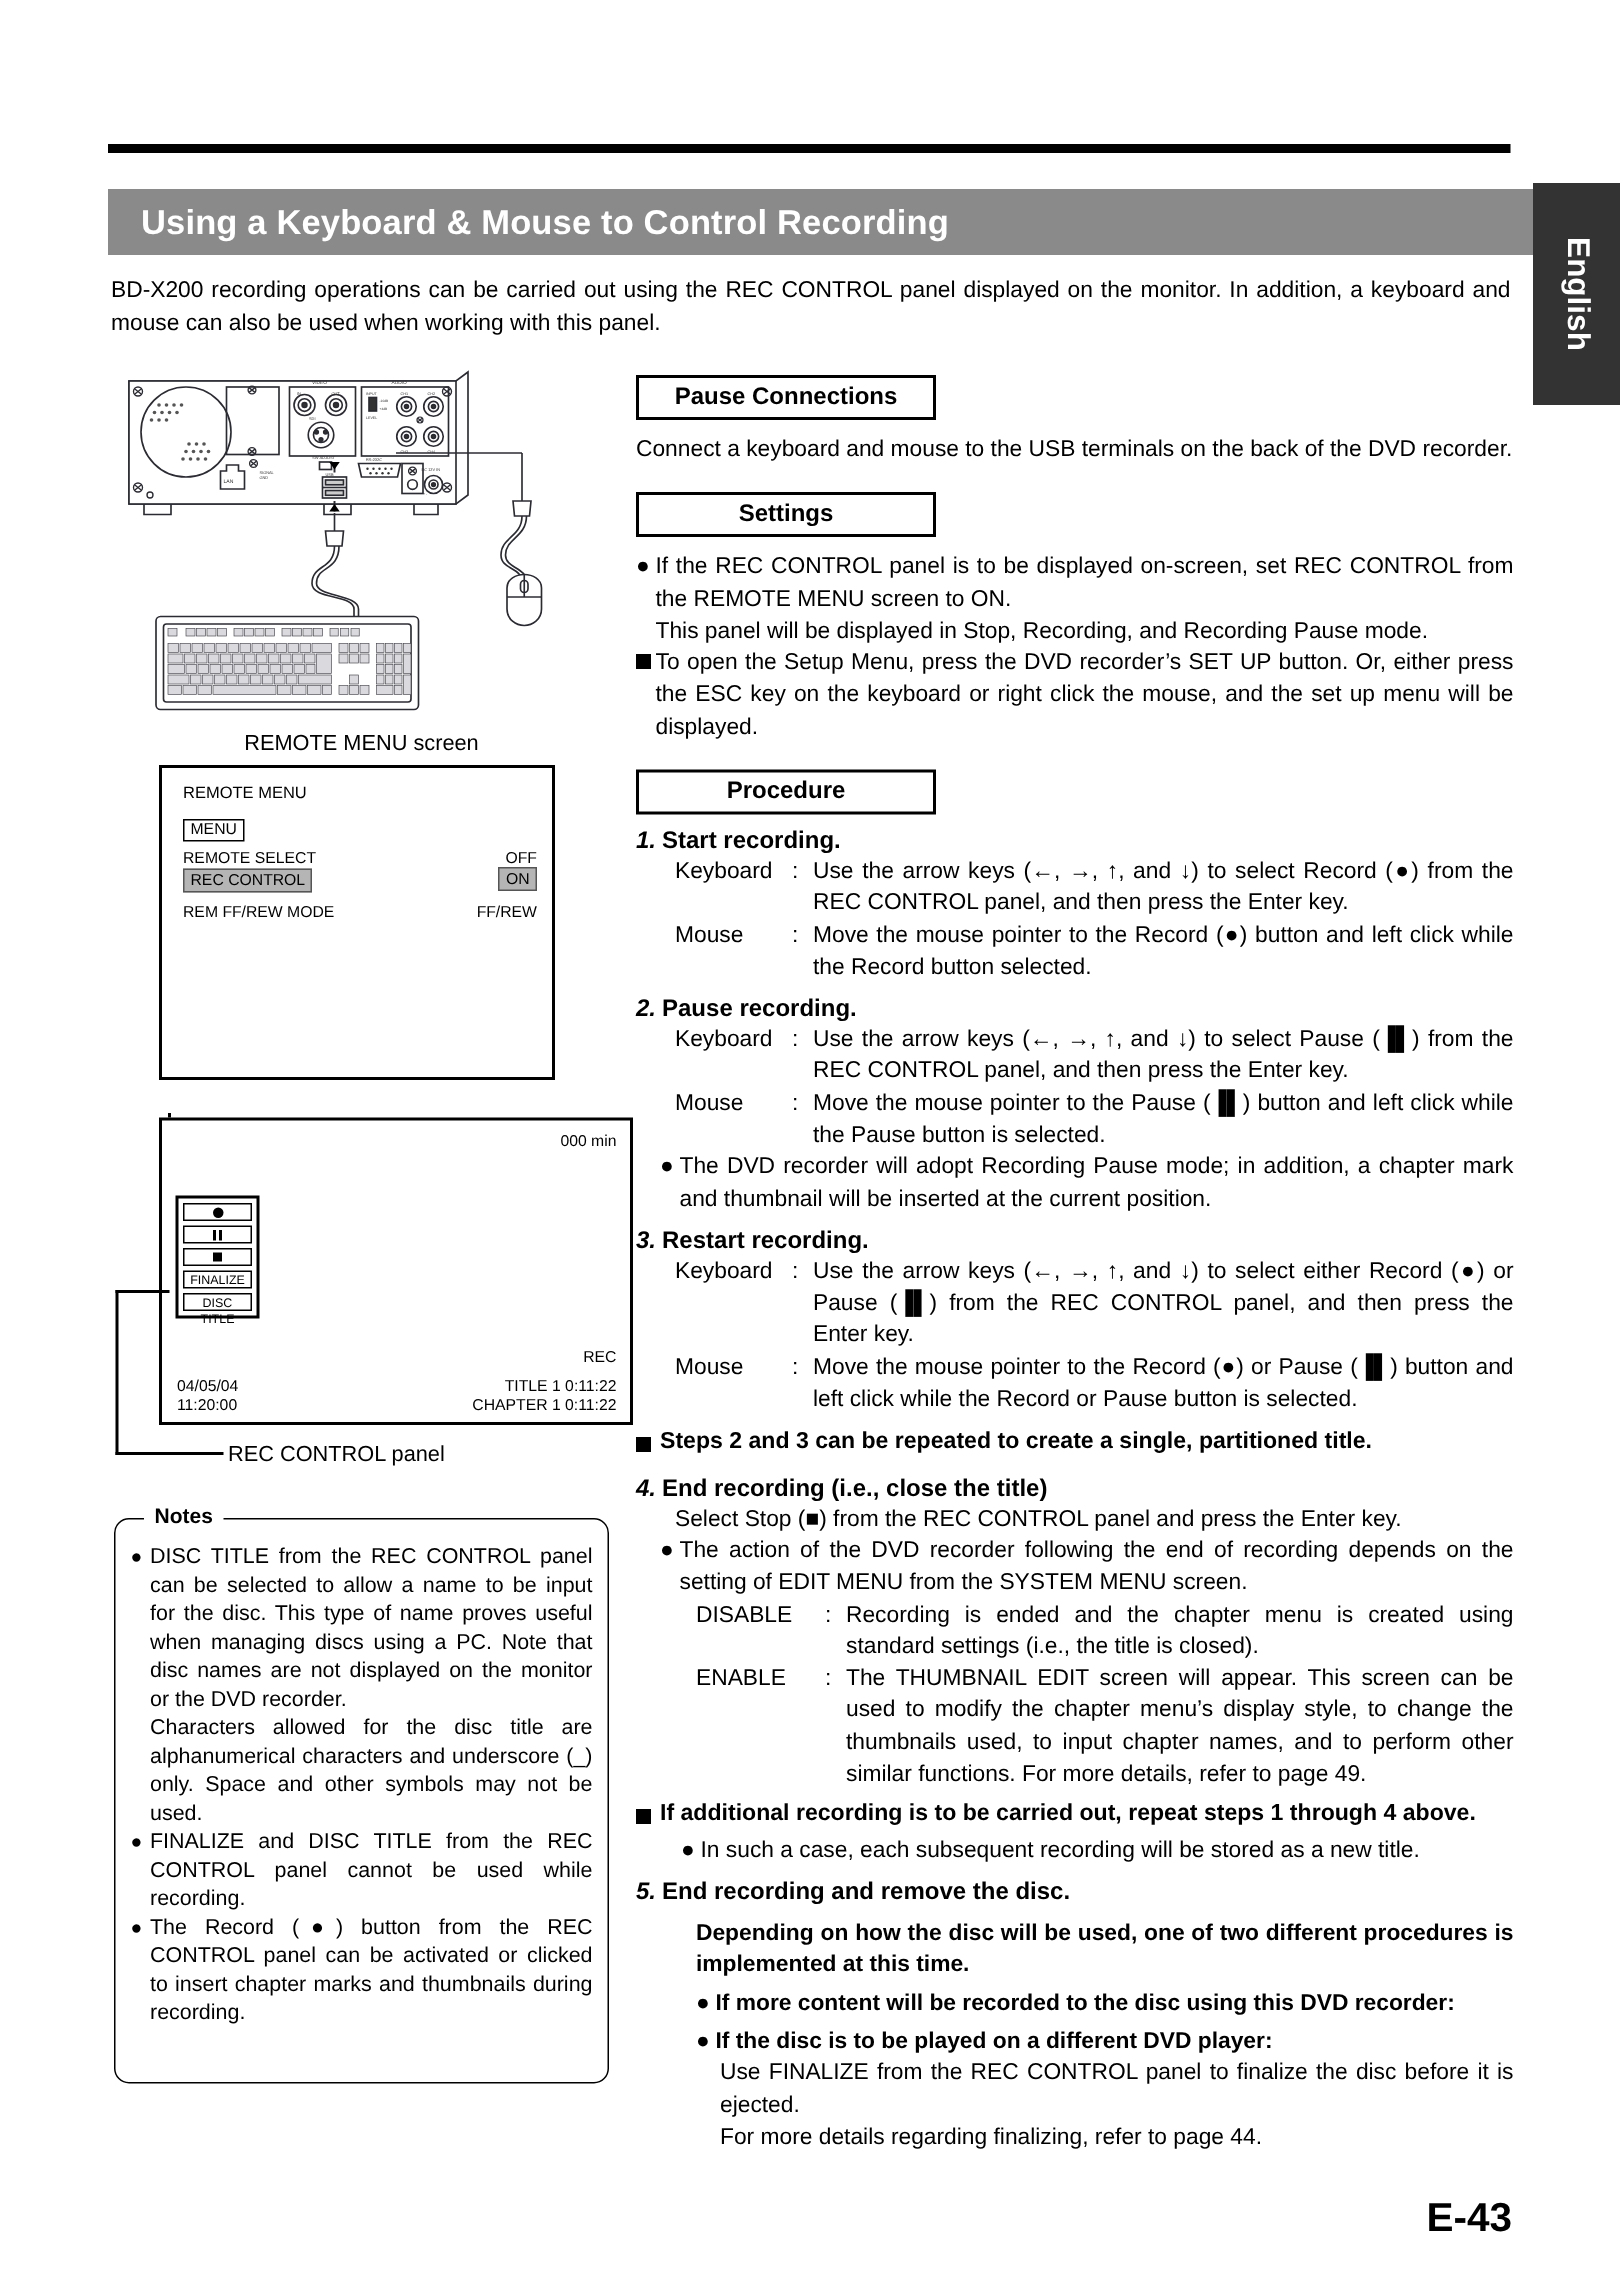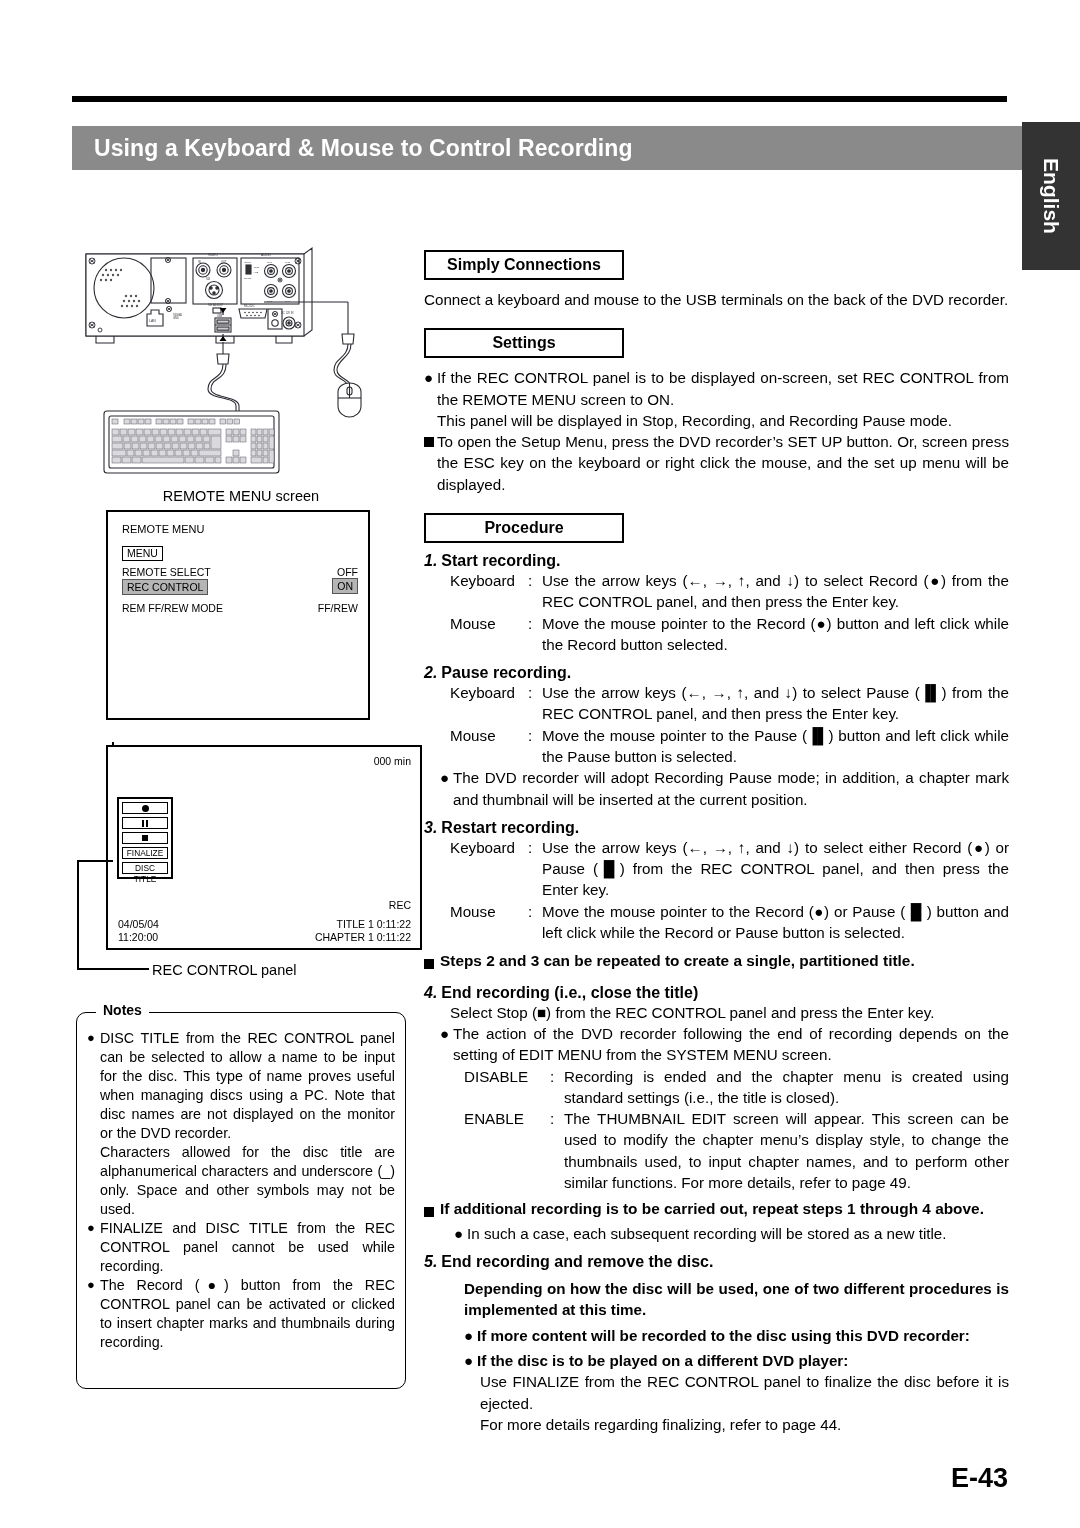--- a/index.html
+++ b/index.html
@@ -191,20 +191,21 @@
   <div class="top-rule"></div>
 
   <div class="title-bar">
     <div class="title-text">Using a Keyboard &amp; Mouse to Control Recording</div>
   </div>
 
   <div class="lang-tab">
     <span>English</span>
   </div>
 
+  <div class="intro">BD-X200 recording operations can be carried out using the REC CONTROL panel displayed on the monitor. In addition, a keyboard and mouse can also be used when working with this panel.</div>
 
   <div class="rearpanel-wrap">
     <svg width="330" height="250" viewBox="0 0 330 250">
       <g fill="none" stroke="#2b2b33" stroke-width="1.1">
 
         <path d="M10 8 L228 8 L236 2 L236 84 L228 90 L10 90 Z" fill="#ffffff"></path>
         <rect x="10" y="8" width="218" height="82" fill="#ffffff"></rect>
 
         <path d="M20 90 L20 97 L38 97 L38 90"></path>
         <path d="M140 90 L140 97 L158 97 L158 90"></path>
@@ -563,32 +564,32 @@
       <div class="note-item">
         <div class="note-bullet">●</div>
         <div class="note-text">The Record (●) button from the REC CONTROL panel can be activated or clicked to insert chapter marks and thumbnails during recording.</div>
       </div>
     </div>
   </div>
   <div class="notes-label">Notes</div>
 
   <div class="rightcol">
 
-    <div class="sec-head">Simply Connections</div>
+    <div class="sec-head">Pause Connections</div>
     <div class="body-p">Connect a keyboard and mouse to the USB terminals on the back of the DVD recorder.</div>
 
     <div class="sec-head" style="margin-top:18px;">Settings</div>
     <div class="bullet-row">
       <div class="bul">●</div>
       <div class="txt">If the REC CONTROL panel is to be displayed on-screen, set REC CONTROL from the REMOTE MENU screen to ON.</div>
     </div>
     <div class="body-p" style="padding-left:13px;">This panel will be displayed in Stop, Recording, and Recording Pause mode.</div>
     <div class="bullet-row">
       <div class="bul"><span class="sq"></span></div>
-      <div class="txt">To open the Setup Menu, press the DVD recorder’s SET UP button. Or, screen press the ESC key on the keyboard or right click the mouse, and the set up menu will be displayed.</div>
+      <div class="txt">To open the Setup Menu, press the DVD recorder’s SET UP button. Or, either press the ESC key on the keyboard or right click the mouse, and the set up menu will be displayed.</div>
     </div>
 
     <div class="sec-head" style="margin-top:18px;">Procedure</div>
 
     <div class="step-head" style="margin-top:2px;">
       <span class="num">1.</span><span>Start recording.</span>
     </div>
     <div class="kv">
       <div class="k">Keyboard</div>
       <div class="c">:</div>

